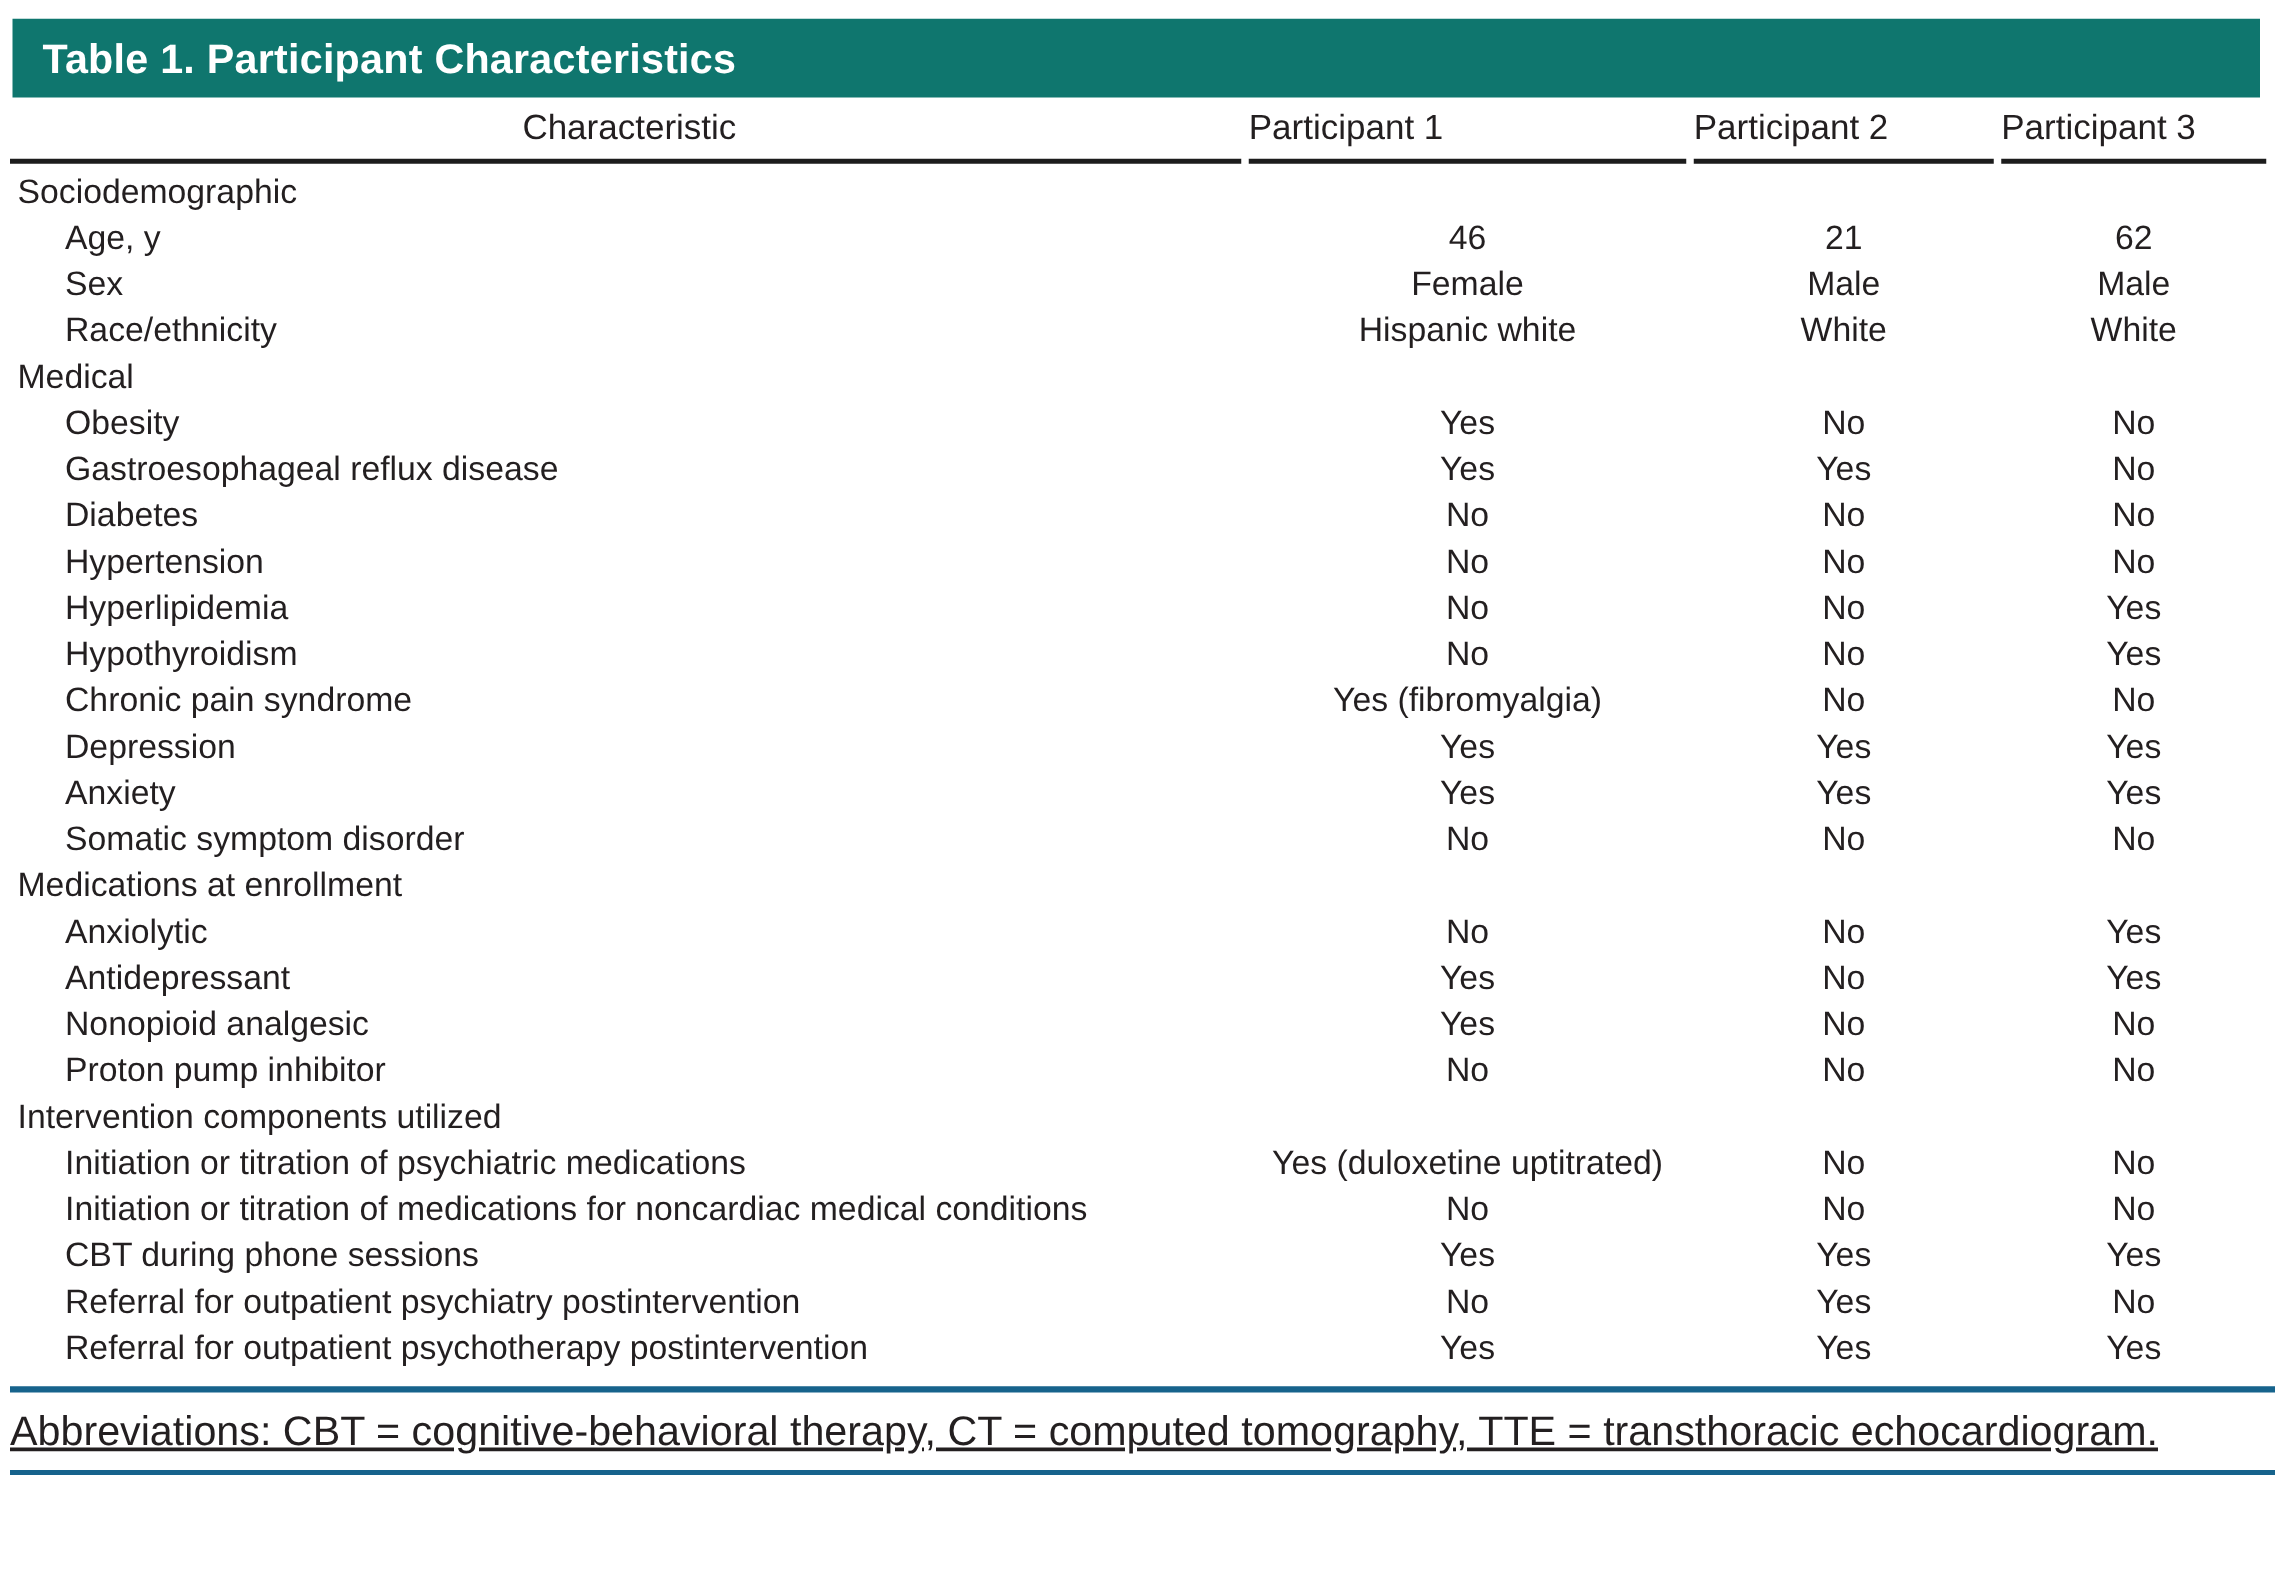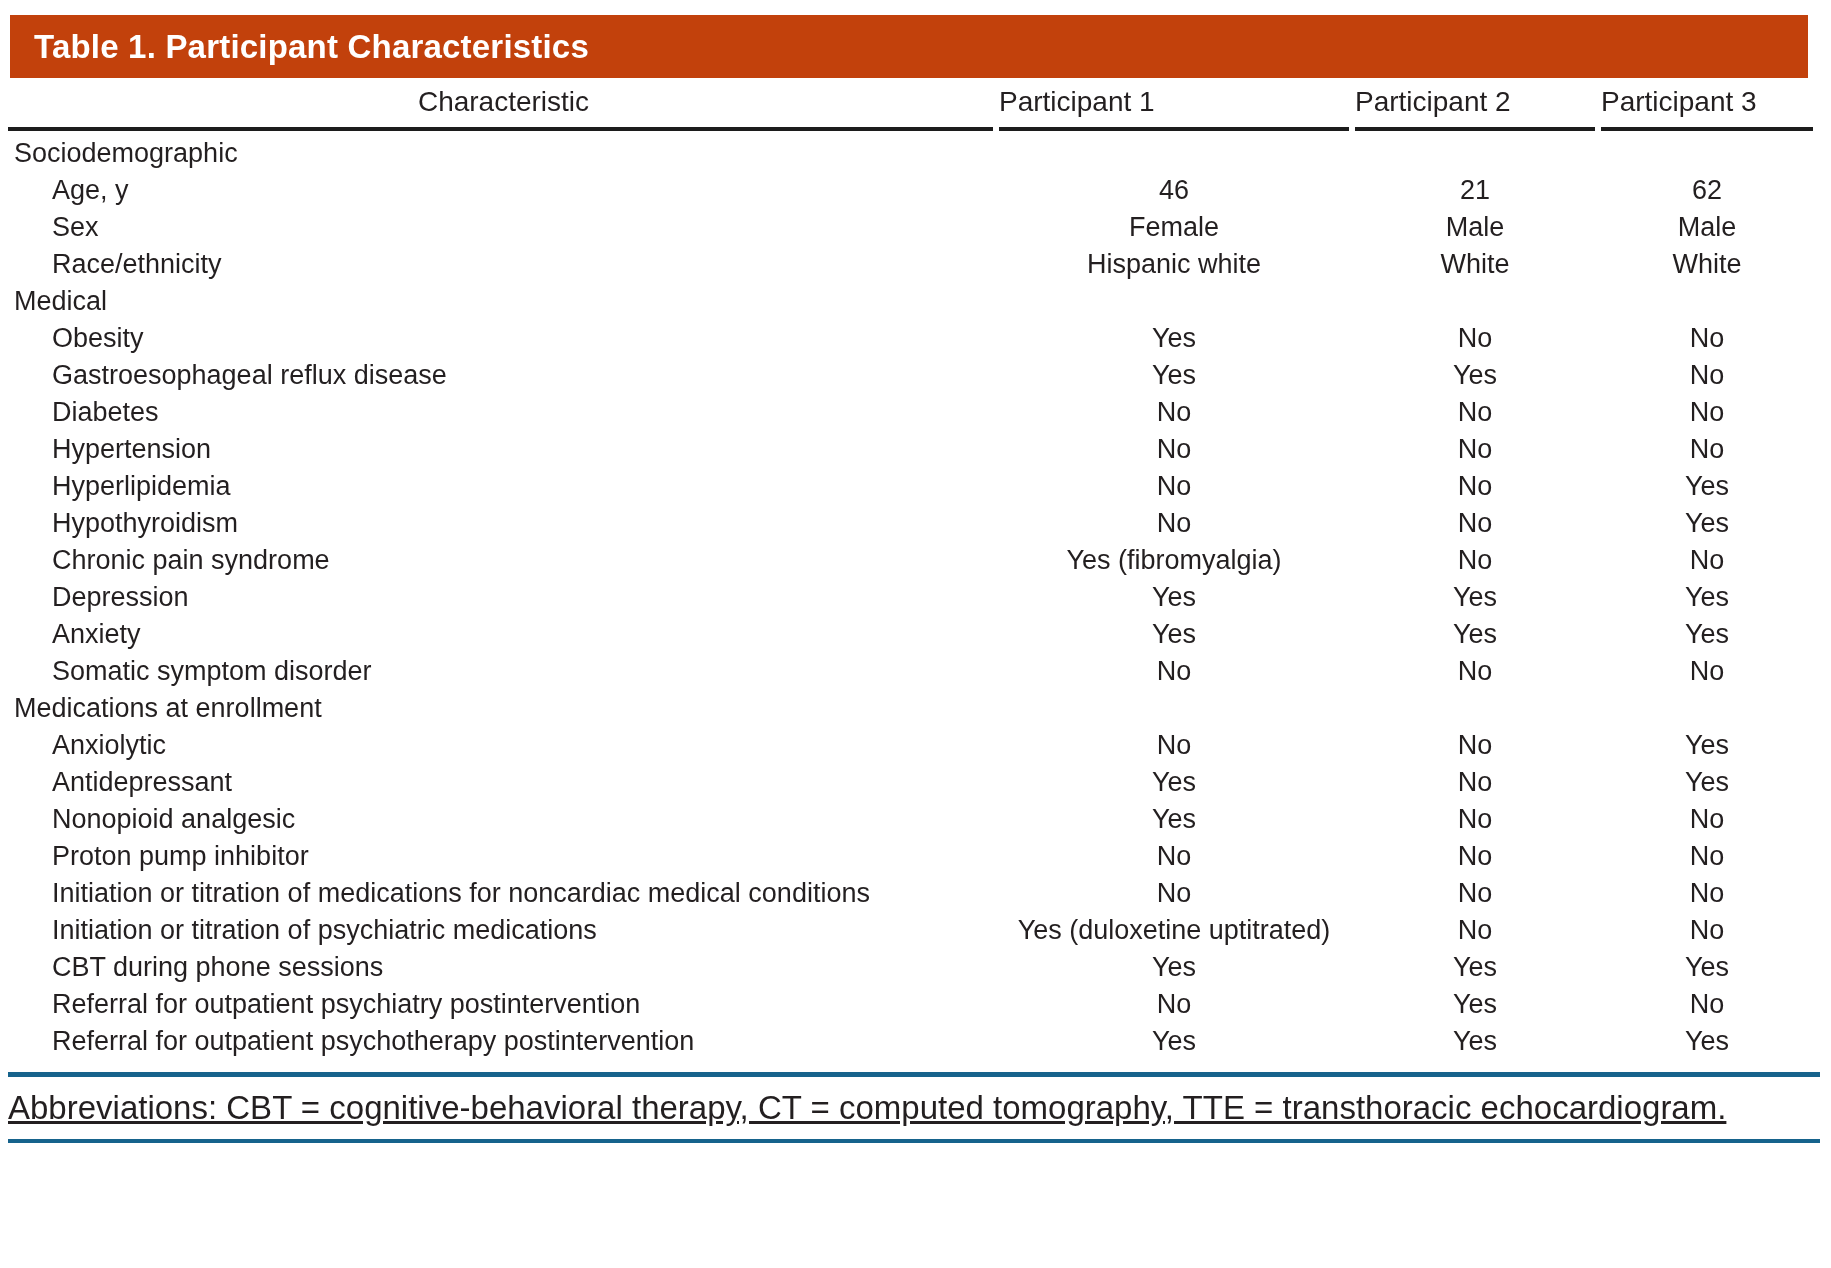--- a/index.html
+++ b/index.html
@@ -13,21 +13,21 @@
     color: #231f20;
   }
   .page {
     position: relative;
     width: 1831px;
     height: 1268px;
   }
   .title-bar {
     margin: 15px 23px 0 10px;
     height: 63px;
-    background: #c2410c;
+    background: #0f766e;
     display: flex;
     align-items: center;
     padding-left: 24px;
     box-sizing: border-box;
   }
   .title-text {
     color: #ffffff;
     font-weight: bold;
     font-size: 33px;
     letter-spacing: 0.2px;
@@ -208,32 +208,35 @@
           <td class="row-value">No</td>
           <td class="row-value">No</td>
         </tr>
         <tr>
           <td class="row-label">Proton pump inhibitor</td>
           <td class="row-value">No</td>
           <td class="row-value">No</td>
           <td class="row-value">No</td>
         </tr>
         <tr>
-          <td class="row-label">Initiation or titration of medications for noncardiac medical conditions</td>
-          <td class="row-value">No</td>
-          <td class="row-value">No</td>
-          <td class="row-value">No</td>
+          <td class="section-label" colspan="4">Intervention components utilized</td>
         </tr>
         <tr>
           <td class="row-label">Initiation or titration of psychiatric medications</td>
           <td class="row-value">Yes (duloxetine uptitrated)</td>
           <td class="row-value">No</td>
           <td class="row-value">No</td>
         </tr>
         <tr>
+          <td class="row-label">Initiation or titration of medications for noncardiac medical conditions</td>
+          <td class="row-value">No</td>
+          <td class="row-value">No</td>
+          <td class="row-value">No</td>
+        </tr>
+        <tr>
           <td class="row-label">CBT during phone sessions</td>
           <td class="row-value">Yes</td>
           <td class="row-value">Yes</td>
           <td class="row-value">Yes</td>
         </tr>
         <tr>
           <td class="row-label">Referral for outpatient psychiatry postintervention</td>
           <td class="row-value">No</td>
           <td class="row-value">Yes</td>
           <td class="row-value">No</td>

